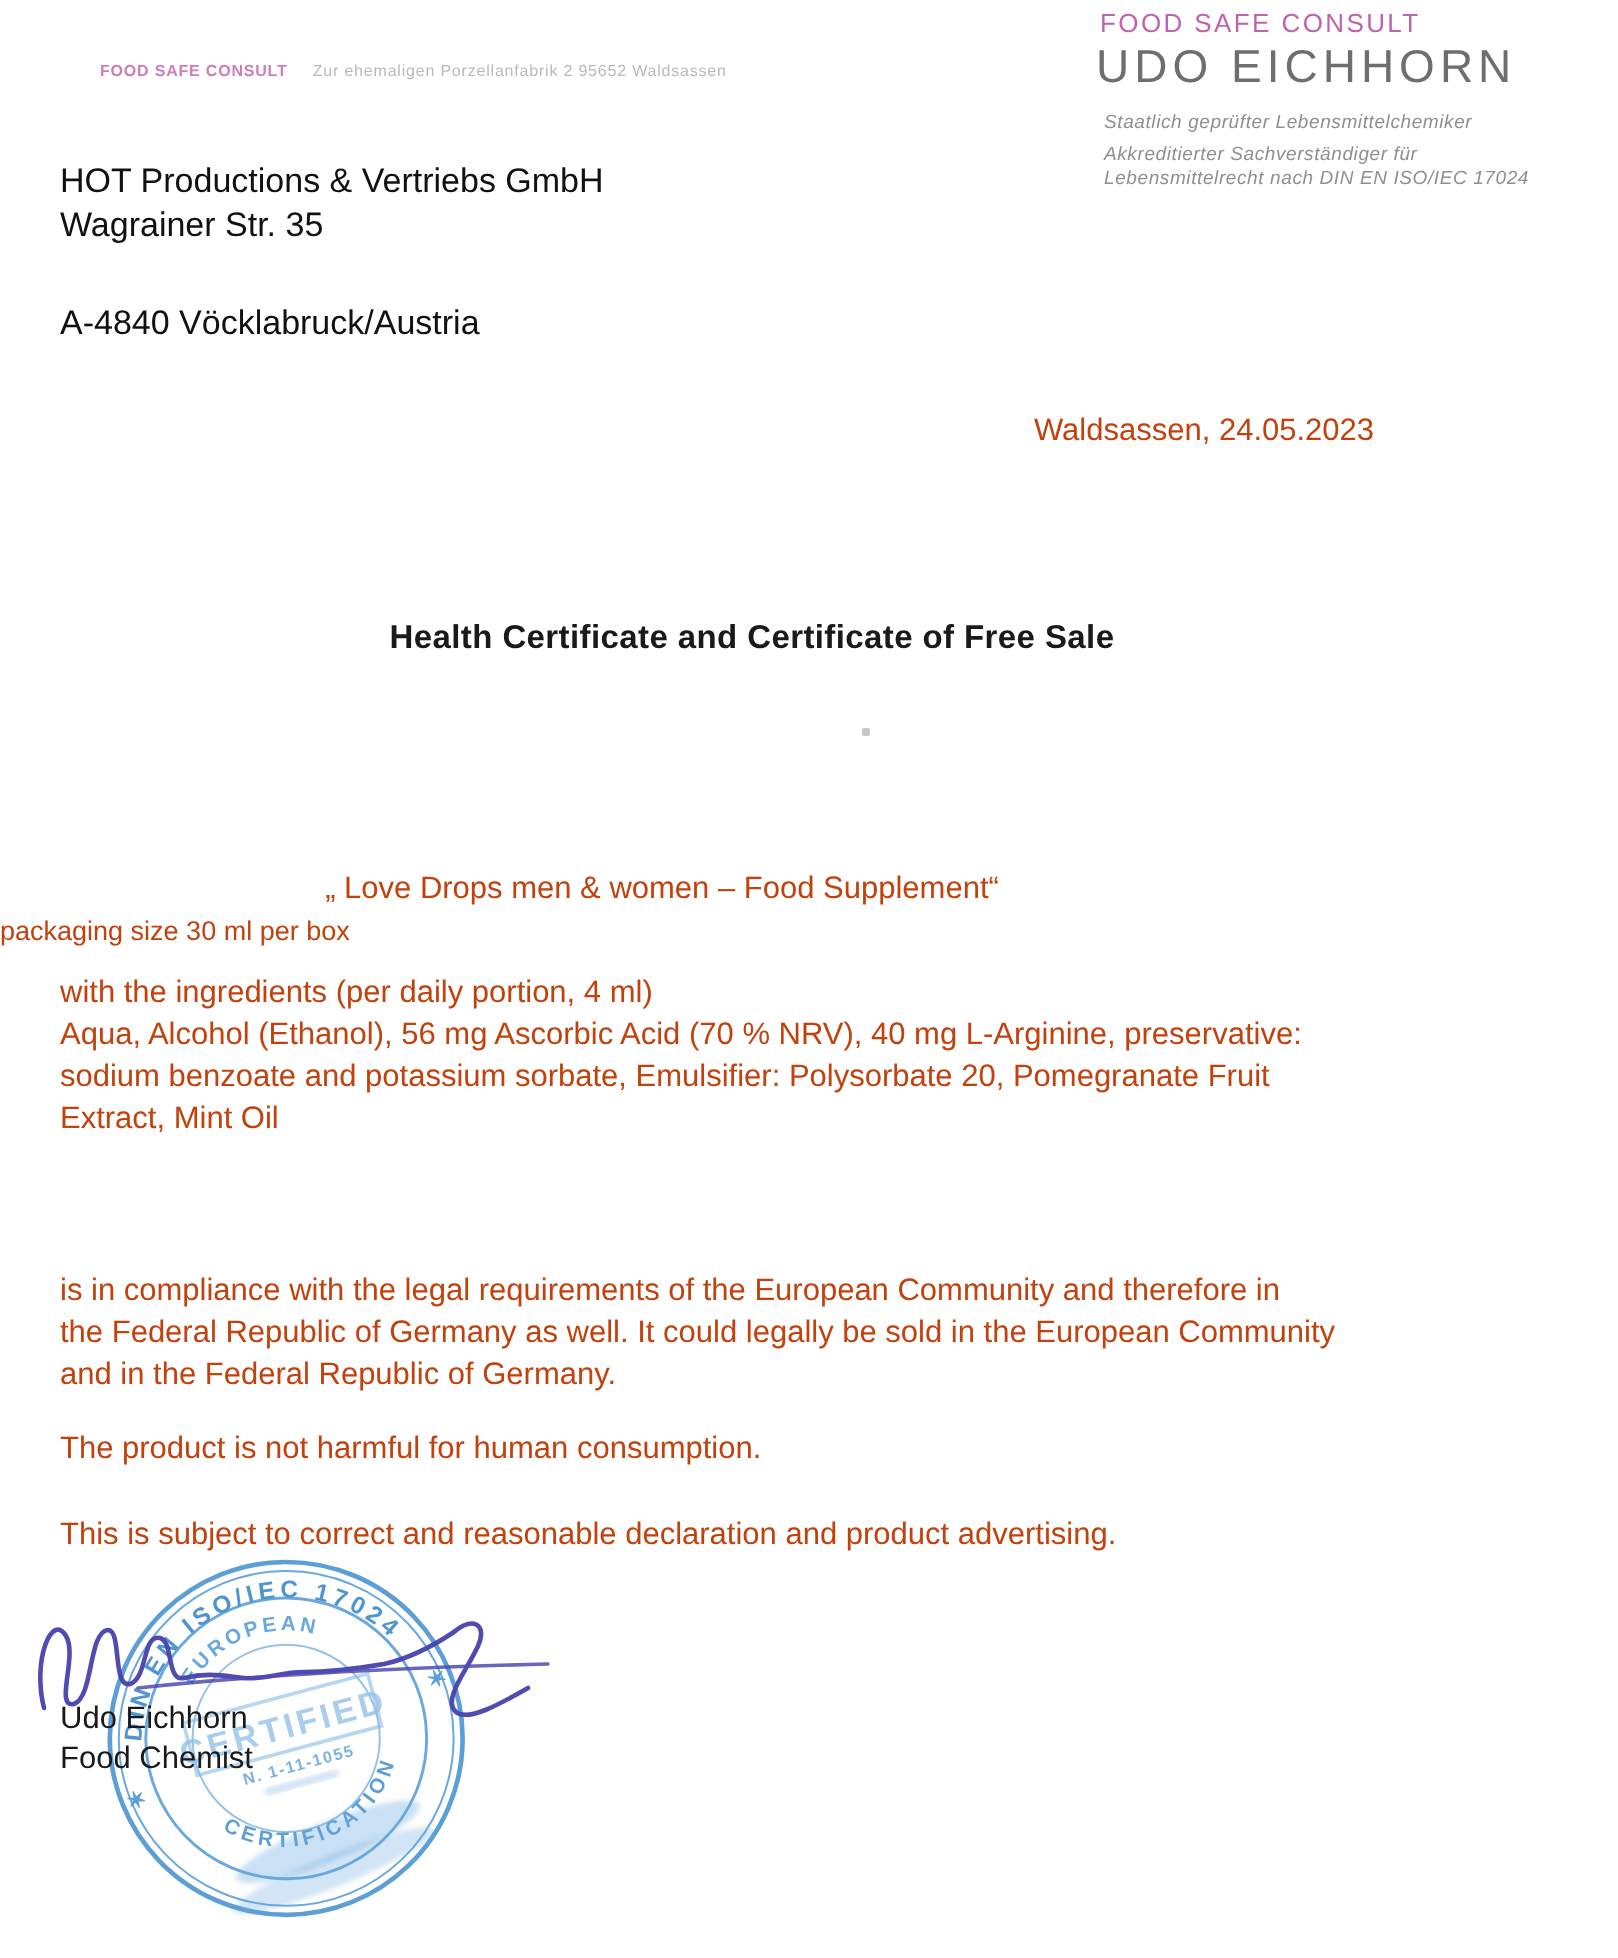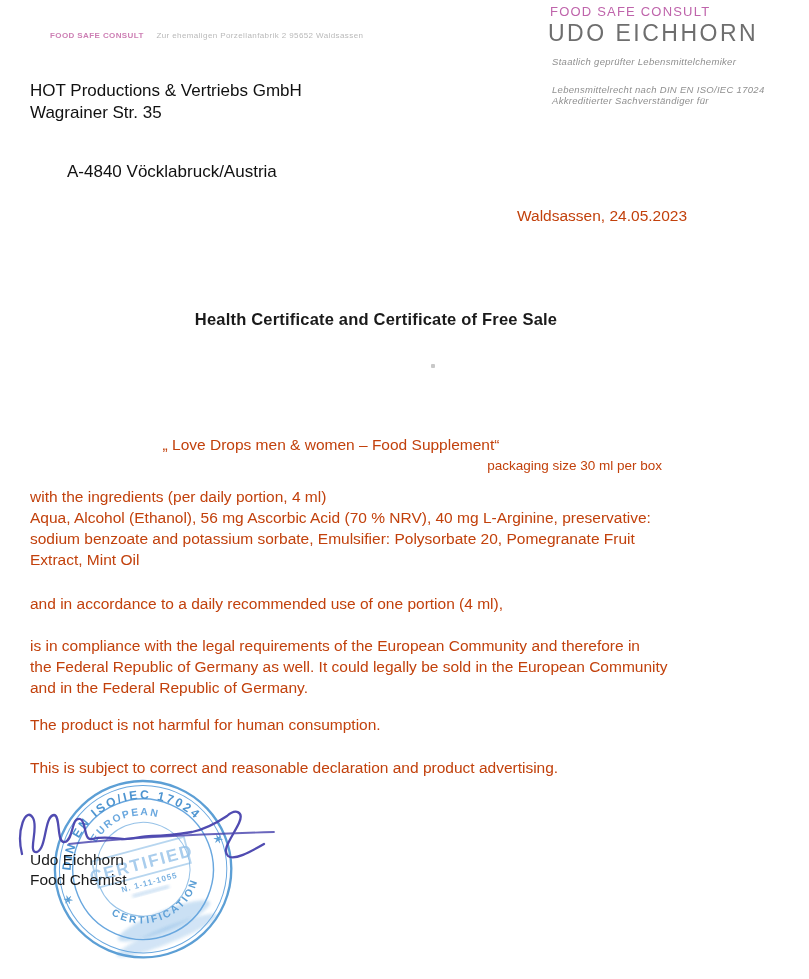--- a/index.html
+++ b/index.html
@@ -17,39 +17,39 @@
   
   .tl-line{left:38px;top:31px;font-size:8px;letter-spacing:.4px;padding-left:12px;}
   .tl-brand{color:#cd7fb4;font-weight:bold;}
   .tl-addr{color:#b9b9b9;margin-left:10px;}
 
   
   .hdr-brand{left:550px;top:4px;font-size:13px;color:#bf64ab;letter-spacing:1.2px;}
   .hdr-name{left:548px;top:20px;font-size:23px;color:#6e6e6e;letter-spacing:2.5px;}
   .hdr-sub{font-size:9.5px;font-style:italic;color:#8f8f8f;letter-spacing:.3px;}
   .hdr-sub1{left:552px;top:56px;}
-  .hdr-sub2{left:552px;top:72px;margin-top:23px;}
+  .hdr-sub2{left:552px;top:72px;}
   .hdr-sub3{left:552px;top:84px;}
 
   
   .rcp{font-size:17px;color:#111;}
   .rcp1{left:30px;top:81px;}
   .rcp2{left:30px;top:103px;}
-  .rcp3{left:30px;top:162px;margin-left:37px;}
+  .rcp3{left:30px;top:152px;}
 
   .dateline{left:517px;top:207px;font-size:15.5px;}
 
   .title{left:0;top:310px;width:752px;text-align:center;font-size:16.5px;font-weight:bold;letter-spacing:.2px;}
 
   .artifact-dot{left:431px;top:364px;width:4px;height:4px;background:#9a9a9a;opacity:.55;border-radius:1px;}
 
   .body-txt{font-size:15.5px;color:#c2410c;}
   .p1{left:30px;top:396px;}
   .product-name{left:0;top:436px;width:662px;text-align:center;}
-  .product-sub{left:0;top:458px;width:662px;text-align:right;font-size:13.5px;}
+  .product-sub{left:0;top:458px;width:662px;text-align:left;font-size:13.5px;}
   .ing0{left:30px;top:488px;}
   .ing1{left:30px;top:509px;}
   .ing2{left:30px;top:530px;}
   .ing3{left:30px;top:551px;}
   .p3{left:30px;top:595px;}
   .p4a{left:30px;top:637px;}
   .p4b{left:30px;top:658px;}
   .p4c{left:30px;top:679px;}
   .p5{left:30px;top:716px;}
   .p6{left:30px;top:759px;}
@@ -89,21 +89,20 @@
   <div class="abs artifact-dot"></div>
 
   <div class="abs body-txt product-name">„ Love Drops men &amp; women – Food Supplement“</div>
   <div class="abs body-txt product-sub">packaging size 30 ml per box</div>
 
   <div class="abs body-txt ing0">with the ingredients (per daily portion, 4 ml)</div>
   <div class="abs body-txt ing1">Aqua, Alcohol (Ethanol), 56 mg Ascorbic Acid (70 % NRV), 40 mg L-Arginine, preservative:</div>
   <div class="abs body-txt ing2">sodium benzoate and potassium sorbate, Emulsifier: Polysorbate 20, Pomegranate Fruit</div>
   <div class="abs body-txt ing3">Extract, Mint Oil</div>
 
-  <div class="abs body-txt p3">and in accordance to a daily recommended use of one portion (4 ml),</div>
 
   <div class="abs body-txt p4a">is in compliance with the legal requirements of the European Community and therefore in</div>
   <div class="abs body-txt p4b">the Federal Republic of Germany as well. It could legally be sold in the European Community</div>
   <div class="abs body-txt p4c">and in the Federal Republic of Germany.</div>
 
   <div class="abs body-txt p5">The product is not harmful for human consumption.</div>
   <div class="abs body-txt p6">This is subject to correct and reasonable declaration and product advertising.</div>
 
   <div class="abs stamp-wrap">
     <svg width="232" height="207" viewBox="0 0 232 230">

